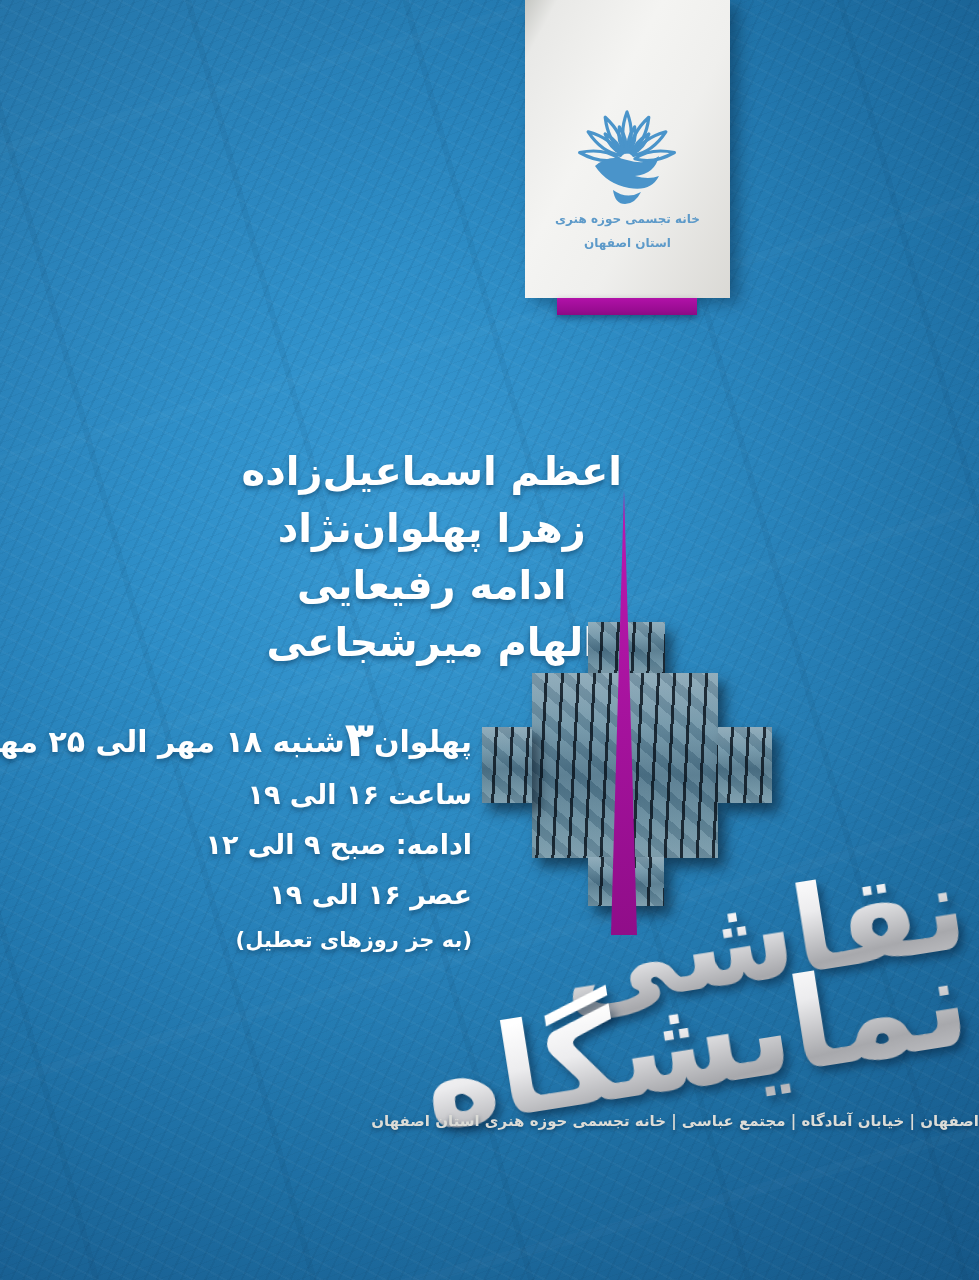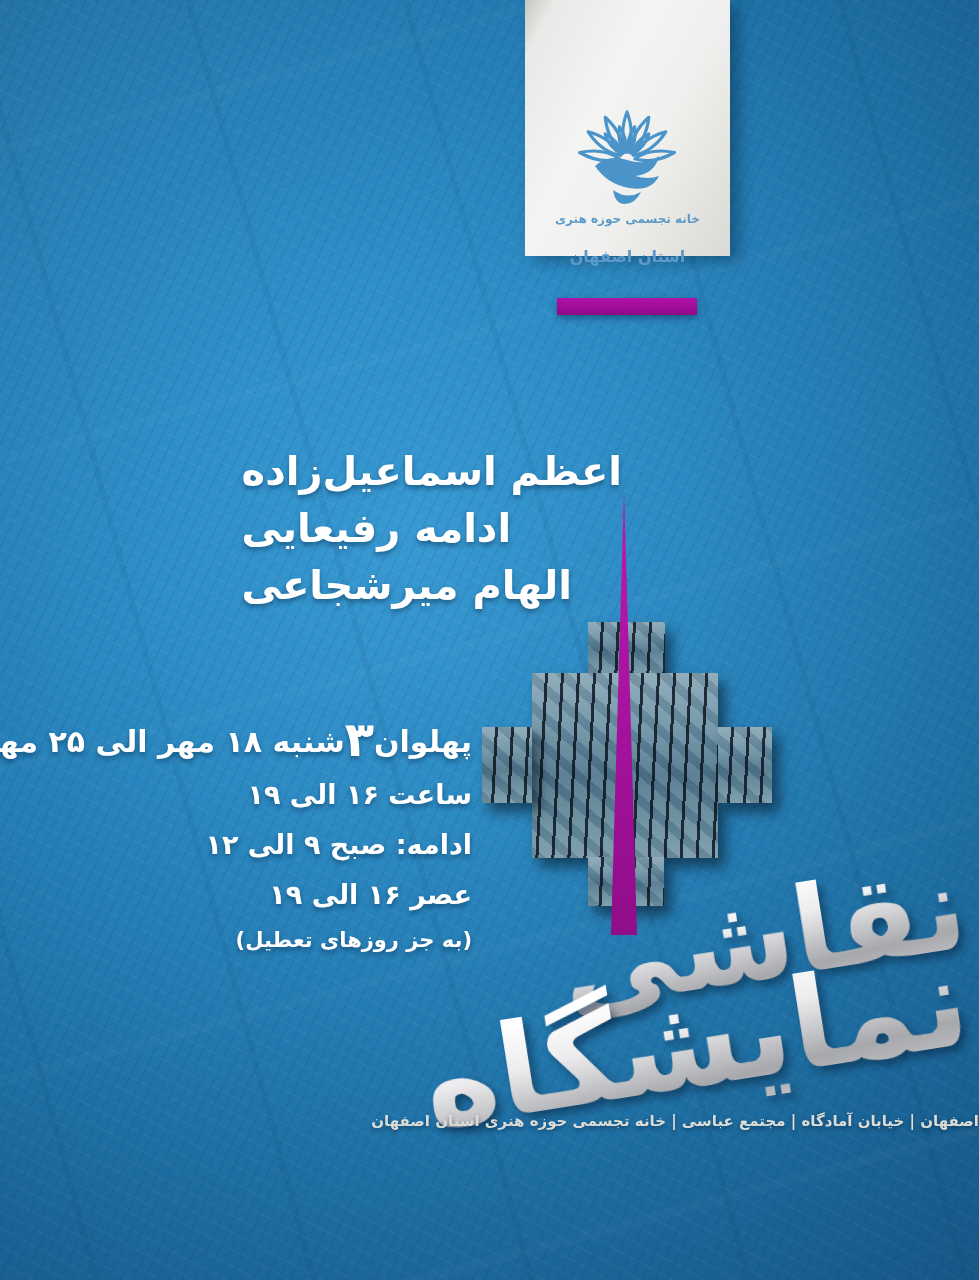--- a/index.html
+++ b/index.html
@@ -20,37 +20,37 @@
   }
   .texture2{
     position:absolute;inset:0;pointer-events:none;opacity:.35;
     background:
       repeating-linear-gradient(75deg, transparent 0 90px, rgba(10,45,75,.18) 90px 96px, transparent 96px 210px),
       repeating-linear-gradient(-15deg, transparent 0 140px, rgba(255,255,255,.05) 140px 150px, transparent 150px 300px);
   }
 
   
   .card{
-    position:absolute;left:525px;top:0;width:205px;height:256px;
+    position:absolute;left:525px;top:0;width:205px;height:298px;
     background:linear-gradient(118deg,#c6c7c3 0%,#e9e9e7 9%,#f4f4f2 38%,#efefed 62%,#dad9d5 100%);
     box-shadow:9px 5px 14px rgba(2,28,52,.38);
   }
   .card .emblem{position:absolute;left:36px;top:108px;width:132px;height:100px;}
   .card-line{position:absolute;left:0;width:100%;text-align:center;color:#5d9ac9;font-weight:bold;direction:rtl;}
   .card-line.l1{top:212px;font-size:12px;}
-  .card-line.l2{top:247px;font-size:16px;}
+  .card-line.l2{top:236px;font-size:12px;}
   .ribbon{
     position:absolute;left:557px;top:298px;width:140px;height:17px;
     background:linear-gradient(180deg,#b112a8 0%,#990c92 70%,#8a0b84 100%);
     box-shadow:0 3px 7px rgba(2,20,40,.4);
   }
 
   
   .artists{
-    position:absolute;right:357px;top:443px;direction:rtl;text-align:left;
+    position:absolute;right:357px;top:443px;direction:rtl;text-align:center;
     color:#ffffff;font-weight:bold;font-size:40px;line-height:57px;white-space:nowrap;
     text-shadow:0 3px 5px rgba(2,35,65,.45);
   }
 
   
   .artwork{position:absolute;left:480px;top:487px;width:300px;height:450px;}
   .panel{
     position:absolute;
     background:
       repeating-linear-gradient(93deg, rgba(8,18,28,0) 0 13px, rgba(8,18,28,.82) 13px 16px),
@@ -132,20 +132,21 @@
         <path d="M52 82 q14 10 28 2 q-6 12 -16 12 q-10 0 -12 -14 Z"></path>
       </g>
     </svg>
     <div class="card-line l1">خانه تجسمی حوزه هنری</div>
     <div class="card-line l2">استان اصفهان</div>
   </div>
   <div class="ribbon"></div>
 
   <div class="artists">
     <div>اعظم اسماعیل‌زاده</div>
+    <div>زهرا پهلوان‌نژاد</div>
     <div>ادامه رفیعایی</div>
     <div>الهام میرشجاعی</div>
   </div>
 
   <div class="artwork">
     <div class="panel top"></div>
     <div class="panel band"></div>
     <div class="panel left"></div>
     <div class="panel right"></div>
     <div class="panel bottom"></div>

